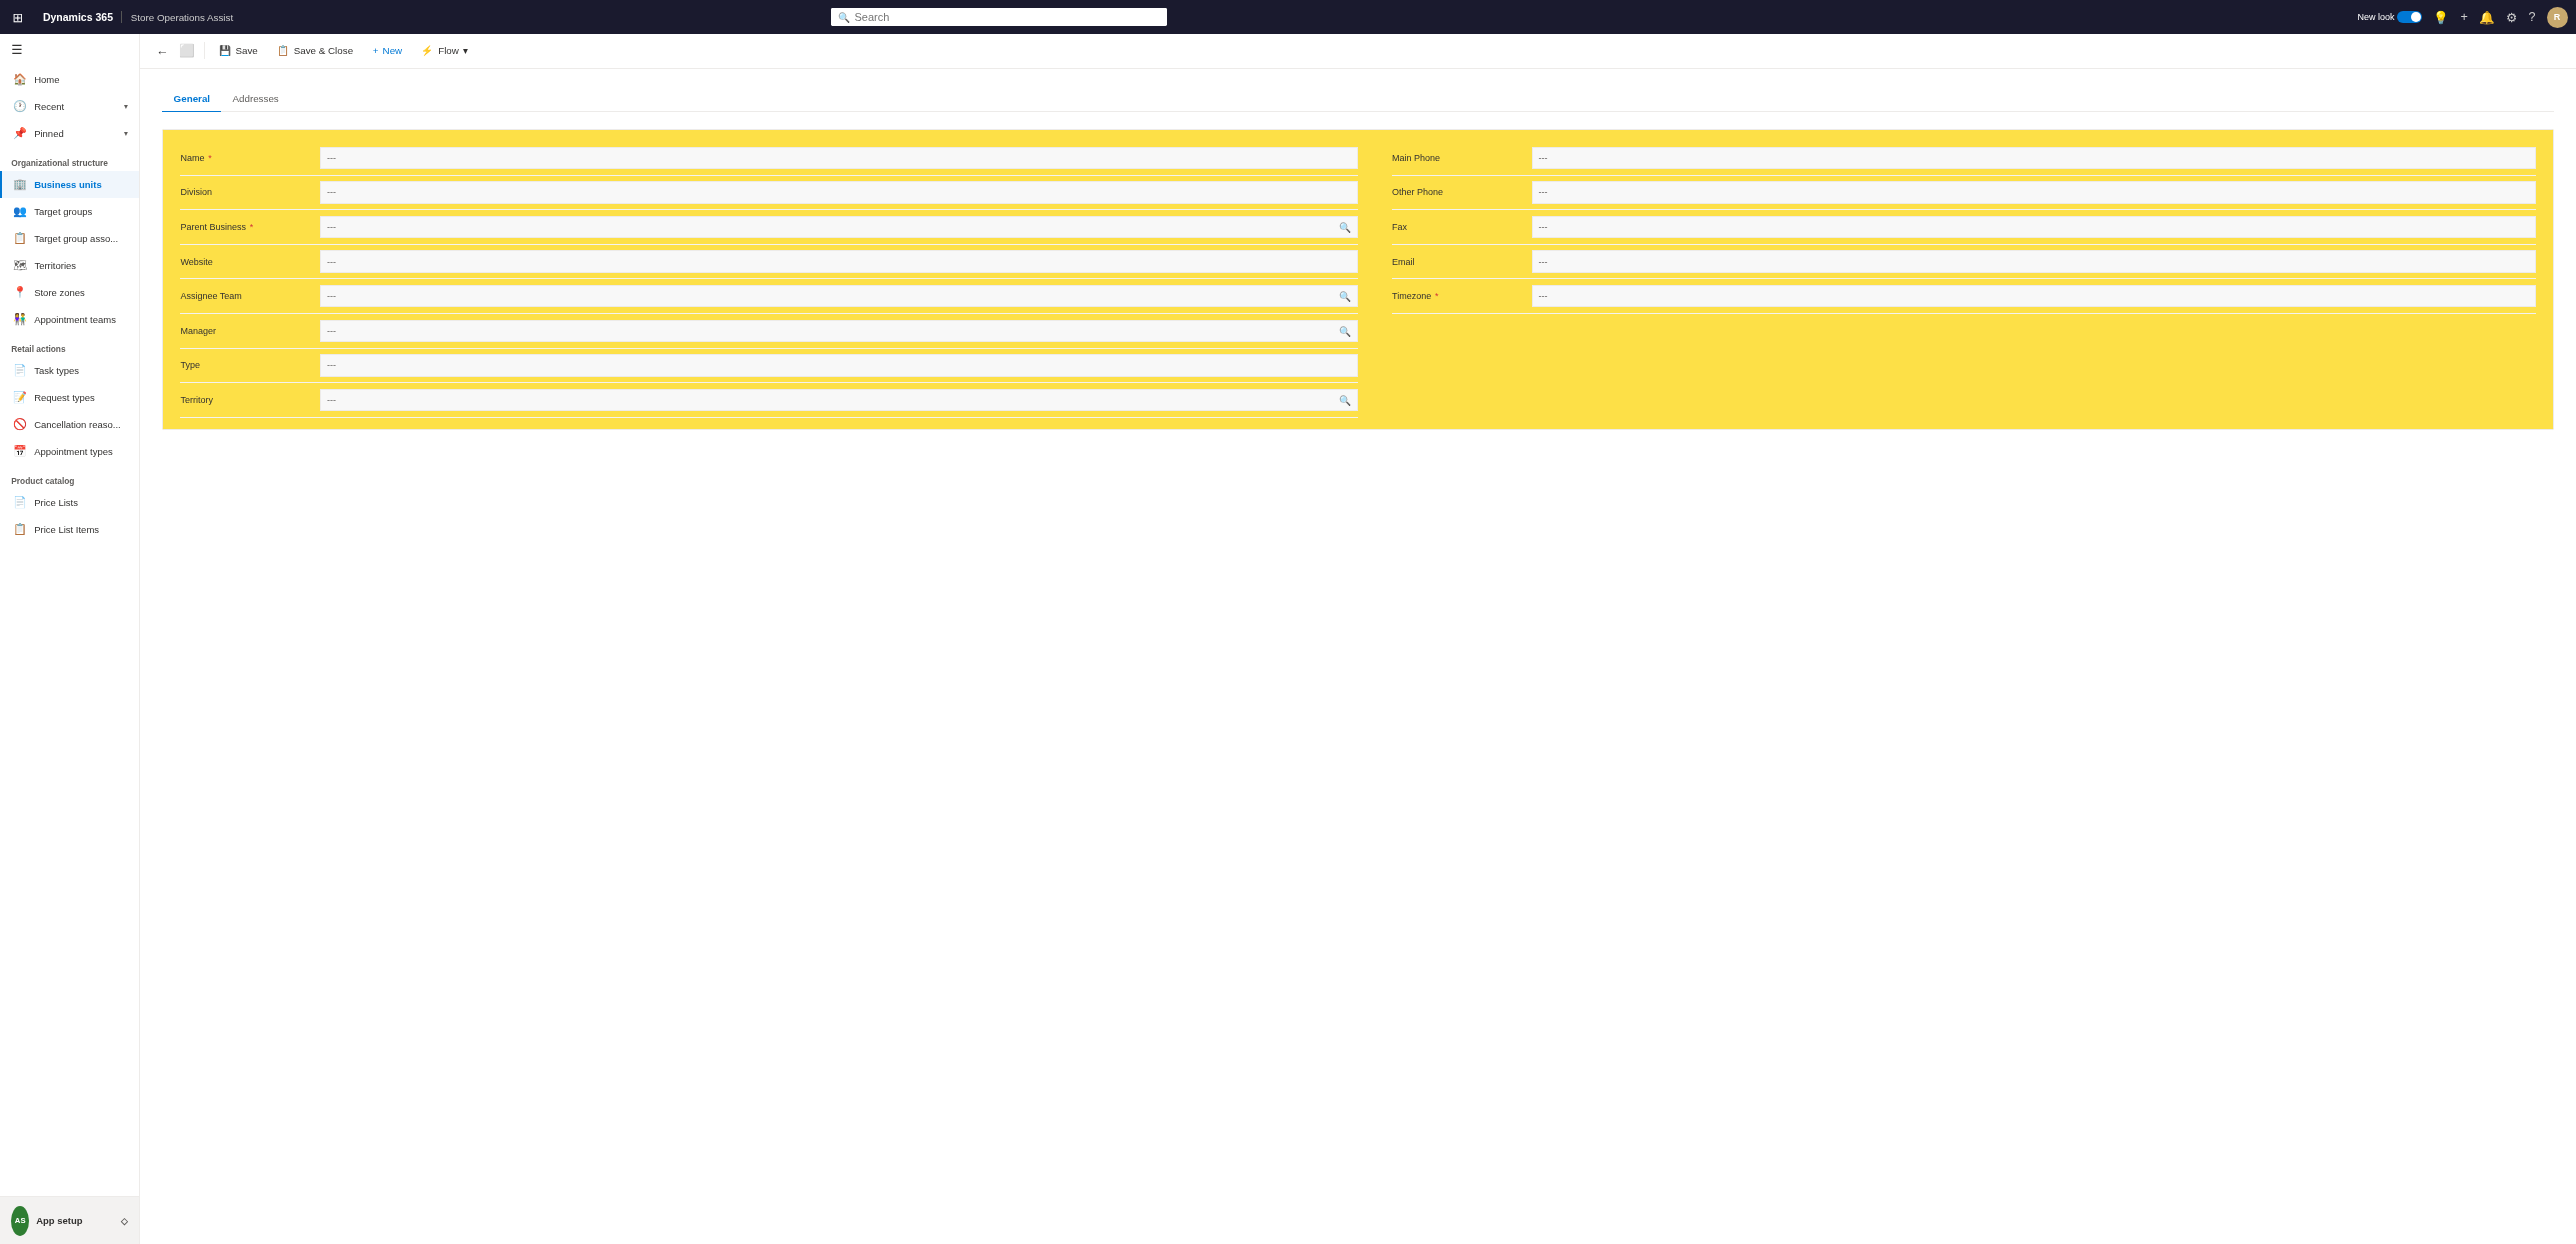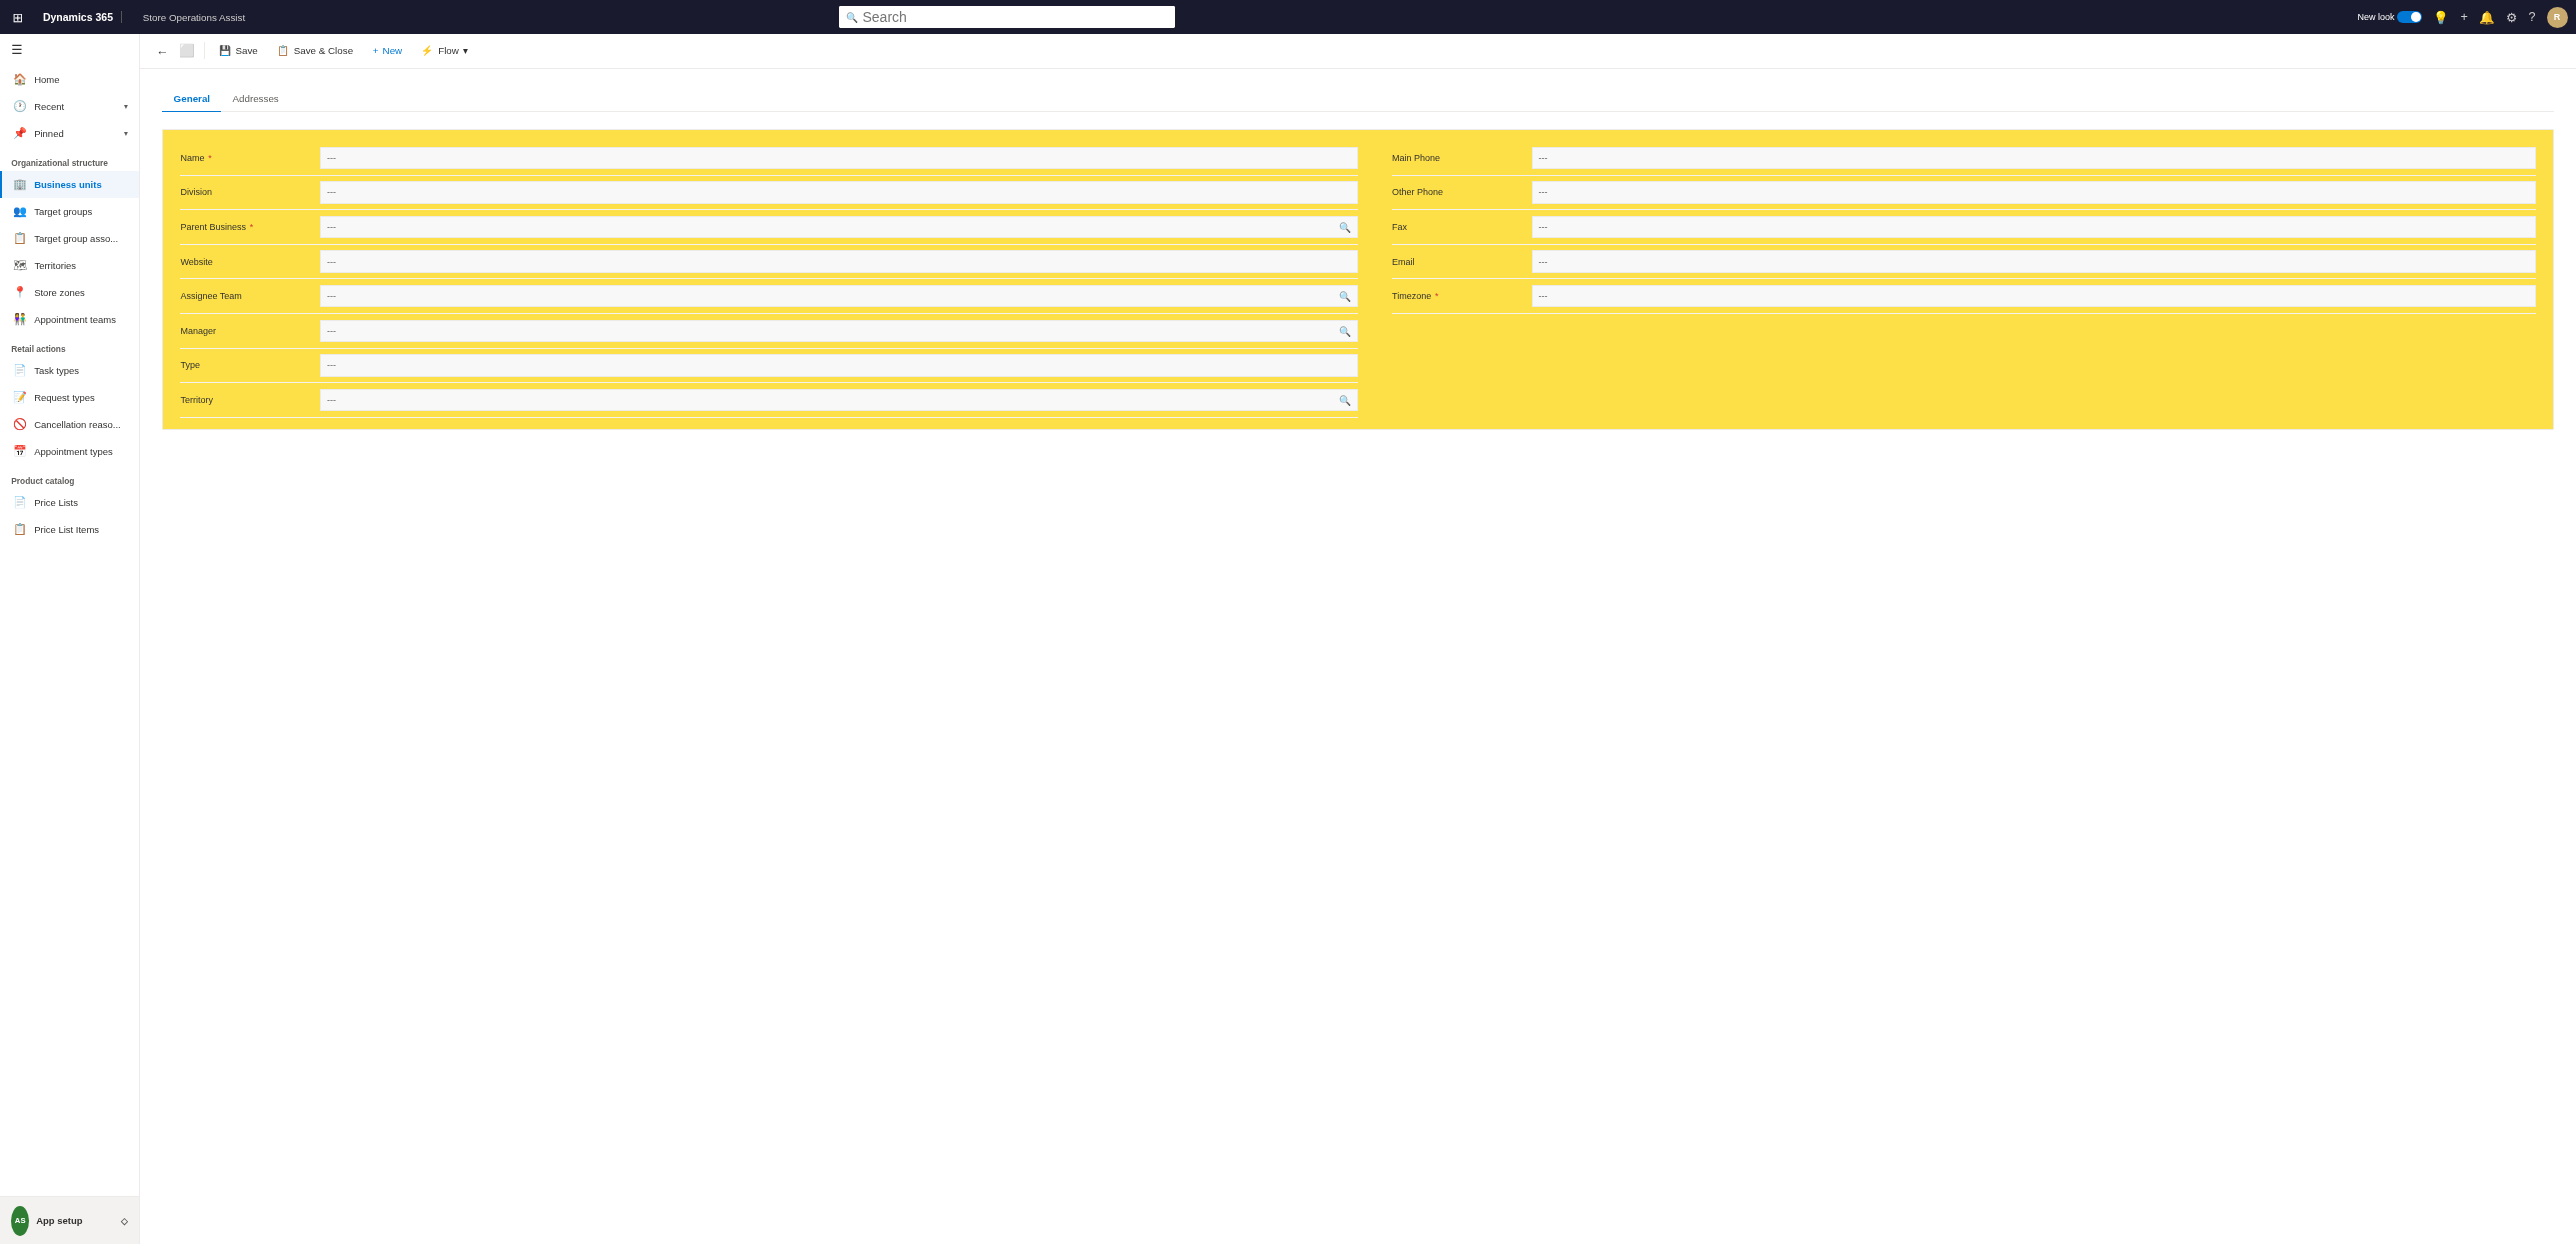--- a/index.html
+++ b/index.html
@@ -4,29 +4,29 @@
   <style>
     * { box-sizing: border-box; margin: 0; padding: 0; }
     body { font-family: 'Segoe UI', sans-serif; background: #f3f2f1; color: #323130; font-size: 9.8px; }
 
     
     .top-nav {
       display: flex; align-items: center; background: #1a1a2e; color: #fff;
       height: 34px; padding: 0 8.4px; gap: 5.6px; position: fixed; top: 0; left: 0; right: 0; z-index: 100;
     }
     .top-nav-grid-icon { font-size: 12.6px; cursor: pointer; padding: 4.2px; }
-    .top-nav-brand { display: flex; align-items: center; gap: 12px; padding-left: 10px; }
+    .top-nav-brand { display: flex; align-items: center; gap: 0; padding-left: 10px; }
     .top-nav-dynamics { font-weight: 700; font-size: 10.5px; color: #fff; padding-right: 8.4px; border-right: 0.7px solid #555; margin-right: 8.4px; }
     .top-nav-app { font-size: 9.8px; color: #ccc; }
     .top-nav-search {
       flex: 1; max-width: 336px; margin: 0 auto;
       display: flex; align-items: center; background: #fff; border-radius: 1.4px;
       padding: 2.8px 7px; gap: 4.2px;
     }
-    .top-nav-search input { border: none; outline: none; font-size: 14px; width: 100%; color: #323130; }
+    .top-nav-search input { border: none; outline: none; font-size: 11px; width: 100%; color: #323130; }
     .top-nav-search-icon { color: #666; font-size: 9.8px; }
     .top-nav-right { display: flex; align-items: center; gap: 11.2px; margin-left: auto; }
     .top-nav-new-look { display: flex; align-items: center; gap: 3px; font-size: 9px; color: #fff; }
     .toggle-switch {
       width: 25px; height: 12.6px; background: #0078d4; border-radius: 6.3px;
       position: relative; cursor: pointer;
     }
     .toggle-switch::after {
       content: ''; position: absolute; right: 1.4px; top: 1.4px;
       width: 9.8px; height: 9.8px; background: #fff; border-radius: 50%;

